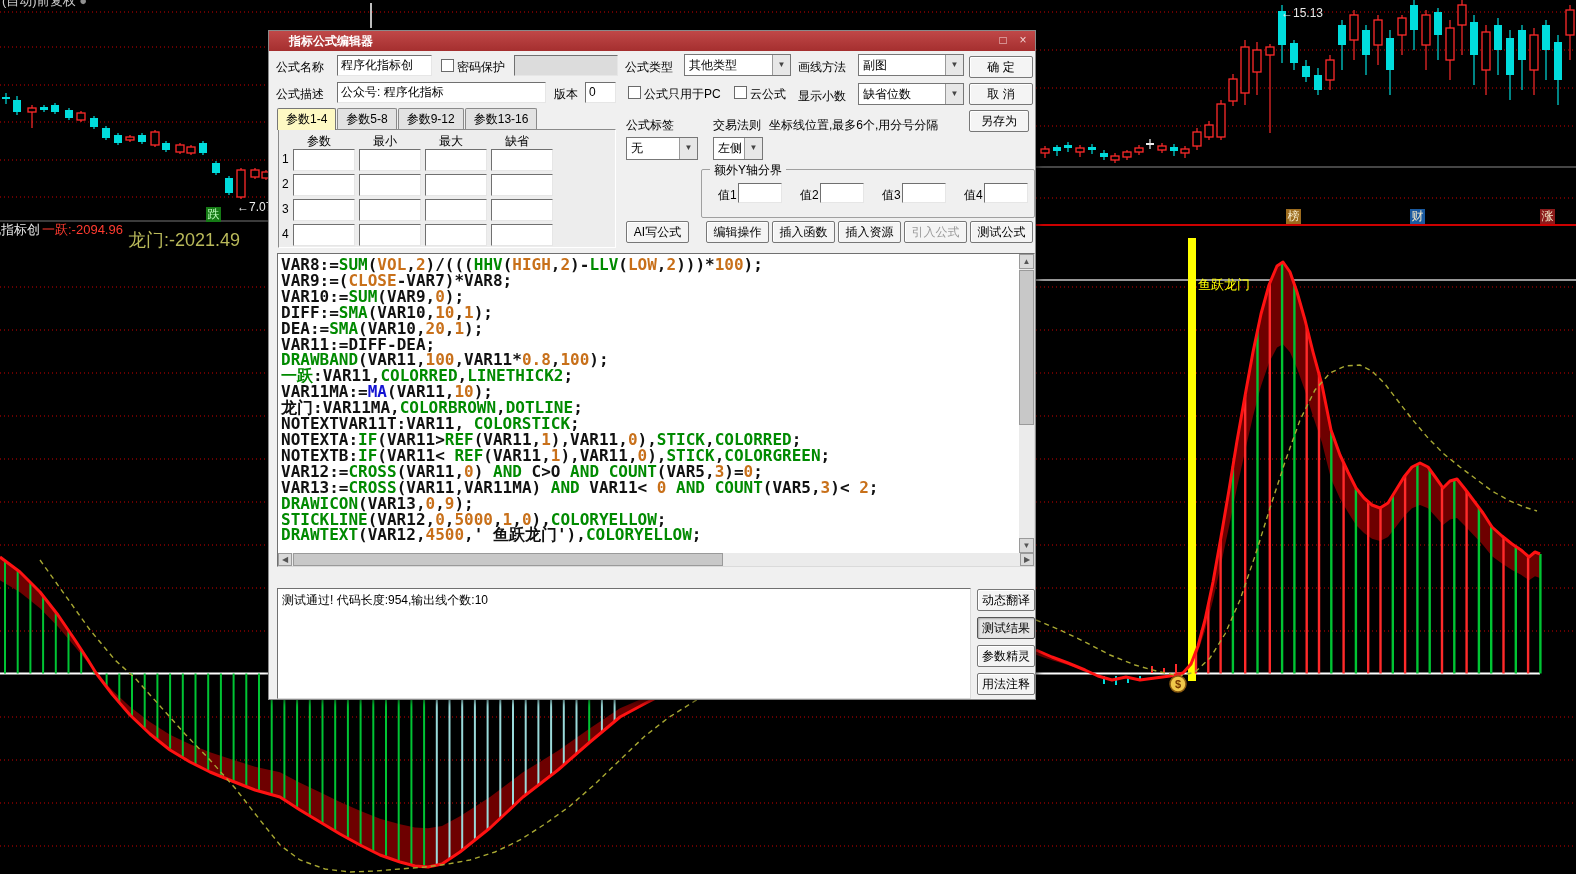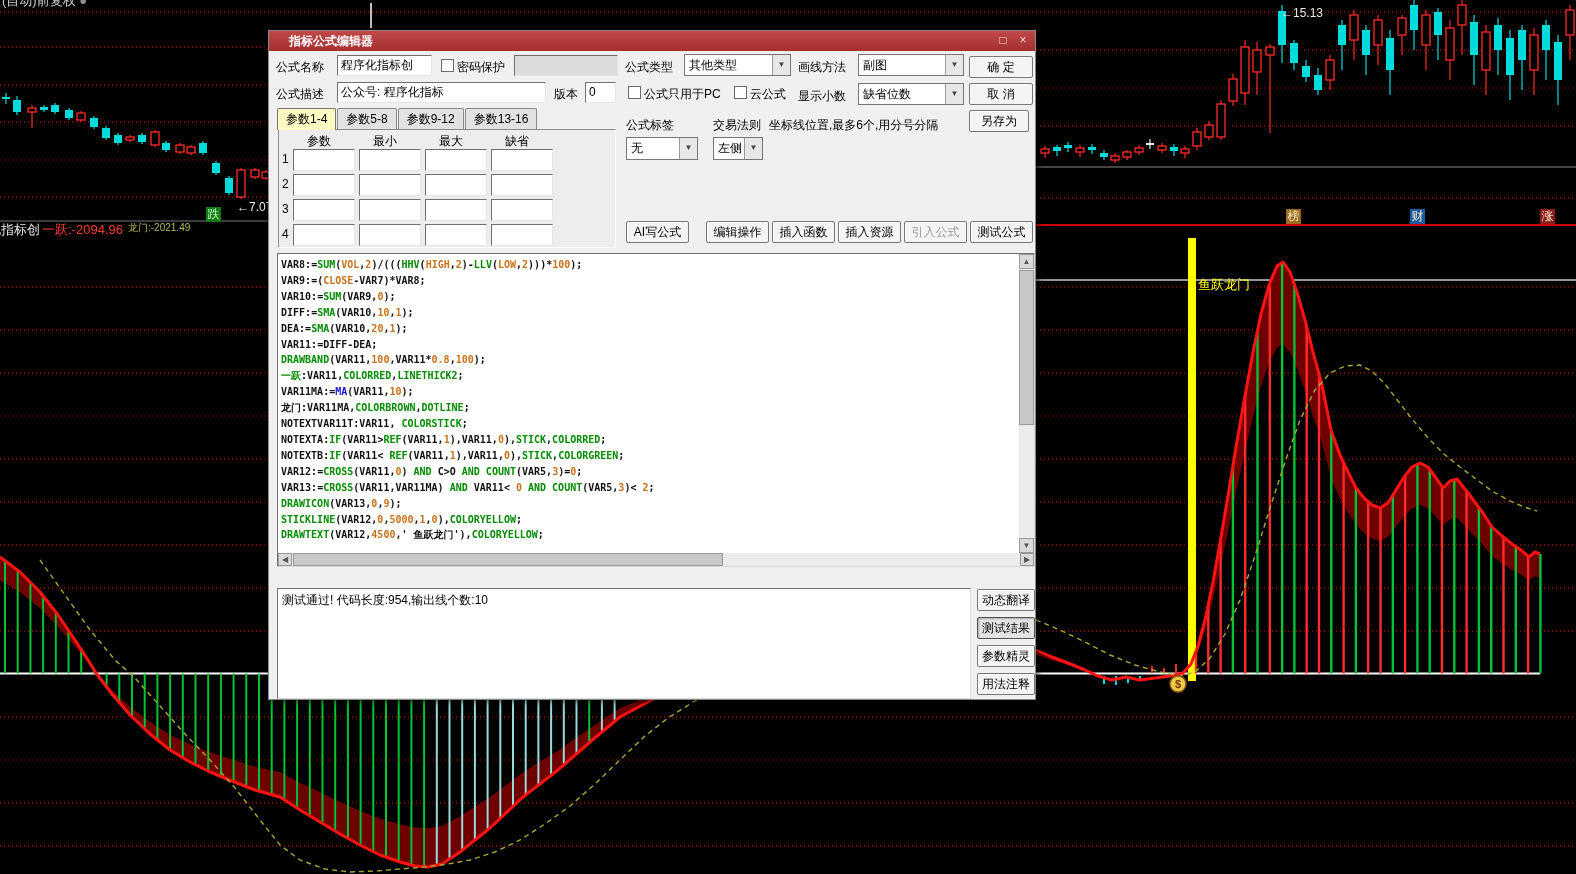--- a/index.html
+++ b/index.html
@@ -38,21 +38,21 @@
   .tabrow{position:absolute;left:8px;top:77px;height:21px}
   .tab{display:inline-block;height:20px;line-height:20px;padding:0 8px;border:1px solid #8A8A8A;
        border-bottom:none;background:#E2E2E2;margin-right:1px;border-radius:2px 2px 0 0;font-size:12px}
   .tab.active{background:#fef9c3;height:21px;position:relative;z-index:3;border-color:#777}
   .panel{position:absolute;border:1px solid;border-color:#8A8A8A #FFF #FFF #8A8A8A;background:#EDEDED}
   .grp{position:absolute;border:1px solid #A0A0A0;border-radius:2px}
   .grp .legend{position:absolute;top:-8px;left:8px;background:#F0F0F0;padding:0 4px;font-size:12px}
   .codebox{position:absolute;background:#FFF;border:1px solid;border-color:#707070 #DADADA #DADADA #707070;
            box-sizing:border-box;overflow:hidden}
   .code{position:absolute;left:3px;top:3px;font-family:"DejaVu Sans Mono",monospace;
-        font-weight:bold;font-size:10px;line-height:15.9px;white-space:pre}
+        font-weight:bold;font-size:16px;line-height:15.9px;white-space:pre}
   .code .k{color:#008A00}.code .n{color:#C8701A}.code .b{color:#1414D2}.code .t{color:#111}
   .sb{position:absolute;background:#EBEBEB}
   .sb .ar{position:absolute;background:#DADADA;border:1px solid #9A9A9A;color:#555;
           text-align:center;box-sizing:border-box}
   .sb .th{position:absolute;background:#C8C8C8;border:1px solid #9A9A9A;box-sizing:border-box}
   .outbox{position:absolute;background:#FFF;border:1px solid;border-color:#707070 #DADADA #DADADA #707070;
           box-sizing:border-box;padding:3px 4px;font-size:12px}
 </style>
 </head>
 <body>
@@ -321,21 +321,21 @@
 <div class="clipwrap" style="left:2px;top:0;width:180px;height:9px">
   <div class="ov" style="top:-8px;left:0;color:#CCC;font-size:13px"><span>(自动)前复权</span> <span style="color:#909090">●</span></div>
 </div>
 <div class="ov" style="left:1281px;top:6px;color:#E8E8E8">←15.13</div>
 <div class="ov" style="left:237px;top:200px;color:#F0F0F0">←7.07</div>
 <div class="badge" style="left:206px;top:207px;background:#157A15;color:#BFFFBF">跌</div>
 <div class="clipwrap" style="left:0;top:221px;width:40px;height:16px">
   <div class="ov" style="left:-38px;top:0;color:#E8E8E8;font-size:13px">程序化指标创</div>
 </div>
 <div class="ov" style="left:42px;top:221px;font-size:13px"><span id="line1" style="color: rgb(255, 59, 48);">一跃:-2094.96</span></div>
-<div class="ov" style="left:128px;top:221px;font-size:10px"><span id="line2" style="color: rgb(185, 185, 90);">龙门:-2021.49</span></div>
+<div class="ov" style="left:128px;top:228px;font-size:18px"><span id="line2" style="color: rgb(185, 185, 90);">龙门:-2021.49</span></div>
 <div id="badges">
     <div class="badge" style="left: 1286px; top: 209px; background: rgb(156, 107, 30);">榜</div>
     <div class="badge" style="left: 1410px; top: 209px; background: rgb(26, 90, 160);">财</div>
     <div class="badge" style="left: 1540px; top: 209px; background: rgb(139, 26, 26);">涨</div>
   </div>
 <div class="ov" style="left:1198px;top:276px;color:#FFFF00;font-size:13px">鱼跃龙门</div>
 
 <div class="dlg">
   <div class="titlebar">
     <span>指标公式编辑器</span>
@@ -410,20 +410,33 @@
       <div class="inp" style="left: 80px; top: 69px; width: 62px; height: 22px;"></div>
       <div class="inp" style="left: 146px; top: 69px; width: 62px; height: 22px;"></div>
       <div class="inp" style="left: 212px; top: 69px; width: 62px; height: 22px;"></div>
       <div class="lbl" style="left: 3px; top: 97px;">4</div>
       <div class="inp" style="left: 14px; top: 94px; width: 62px; height: 22px;"></div>
       <div class="inp" style="left: 80px; top: 94px; width: 62px; height: 22px;"></div>
       <div class="inp" style="left: 146px; top: 94px; width: 62px; height: 22px;"></div>
       <div class="inp" style="left: 212px; top: 94px; width: 62px; height: 22px;"></div>
     </div>
 
+  <div class="grp" style="left:432px;top:138px;width:332px;height:47px">
+    <div class="legend">额外Y轴分界</div>
+    <div id="yfields">
+        <div class="lbl" style="left: 16px; top: 17px;">值1</div>
+        <div class="inp" style="left: 36px; top: 13px; width: 44px; height: 20px;"></div>
+        <div class="lbl" style="left: 98px; top: 17px;">值2</div>
+        <div class="inp" style="left: 118px; top: 13px; width: 44px; height: 20px;"></div>
+        <div class="lbl" style="left: 180px; top: 17px;">值3</div>
+        <div class="inp" style="left: 200px; top: 13px; width: 44px; height: 20px;"></div>
+        <div class="lbl" style="left: 262px; top: 17px;">值4</div>
+        <div class="inp" style="left: 282px; top: 13px; width: 44px; height: 20px;"></div>
+      </div>
+  </div>
 
   <div id="actions">
       <div class="btn" style="left: 357px; top: 190px; width: 63px; height: 22px; line-height: 20px;">AI写公式</div>
       <div class="btn" style="left: 437px; top: 190px; width: 63px; height: 22px; line-height: 20px;">编辑操作</div>
       <div class="btn" style="left: 503px; top: 190px; width: 63px; height: 22px; line-height: 20px;">插入函数</div>
       <div class="btn" style="left: 569px; top: 190px; width: 63px; height: 22px; line-height: 20px;">插入资源</div>
       <div class="btn dis" style="left: 635px; top: 190px; width: 63px; height: 22px; line-height: 20px;">引入公式</div>
       <div class="btn" style="left: 701px; top: 190px; width: 63px; height: 22px; line-height: 20px;">测试公式</div>
     </div>
 

